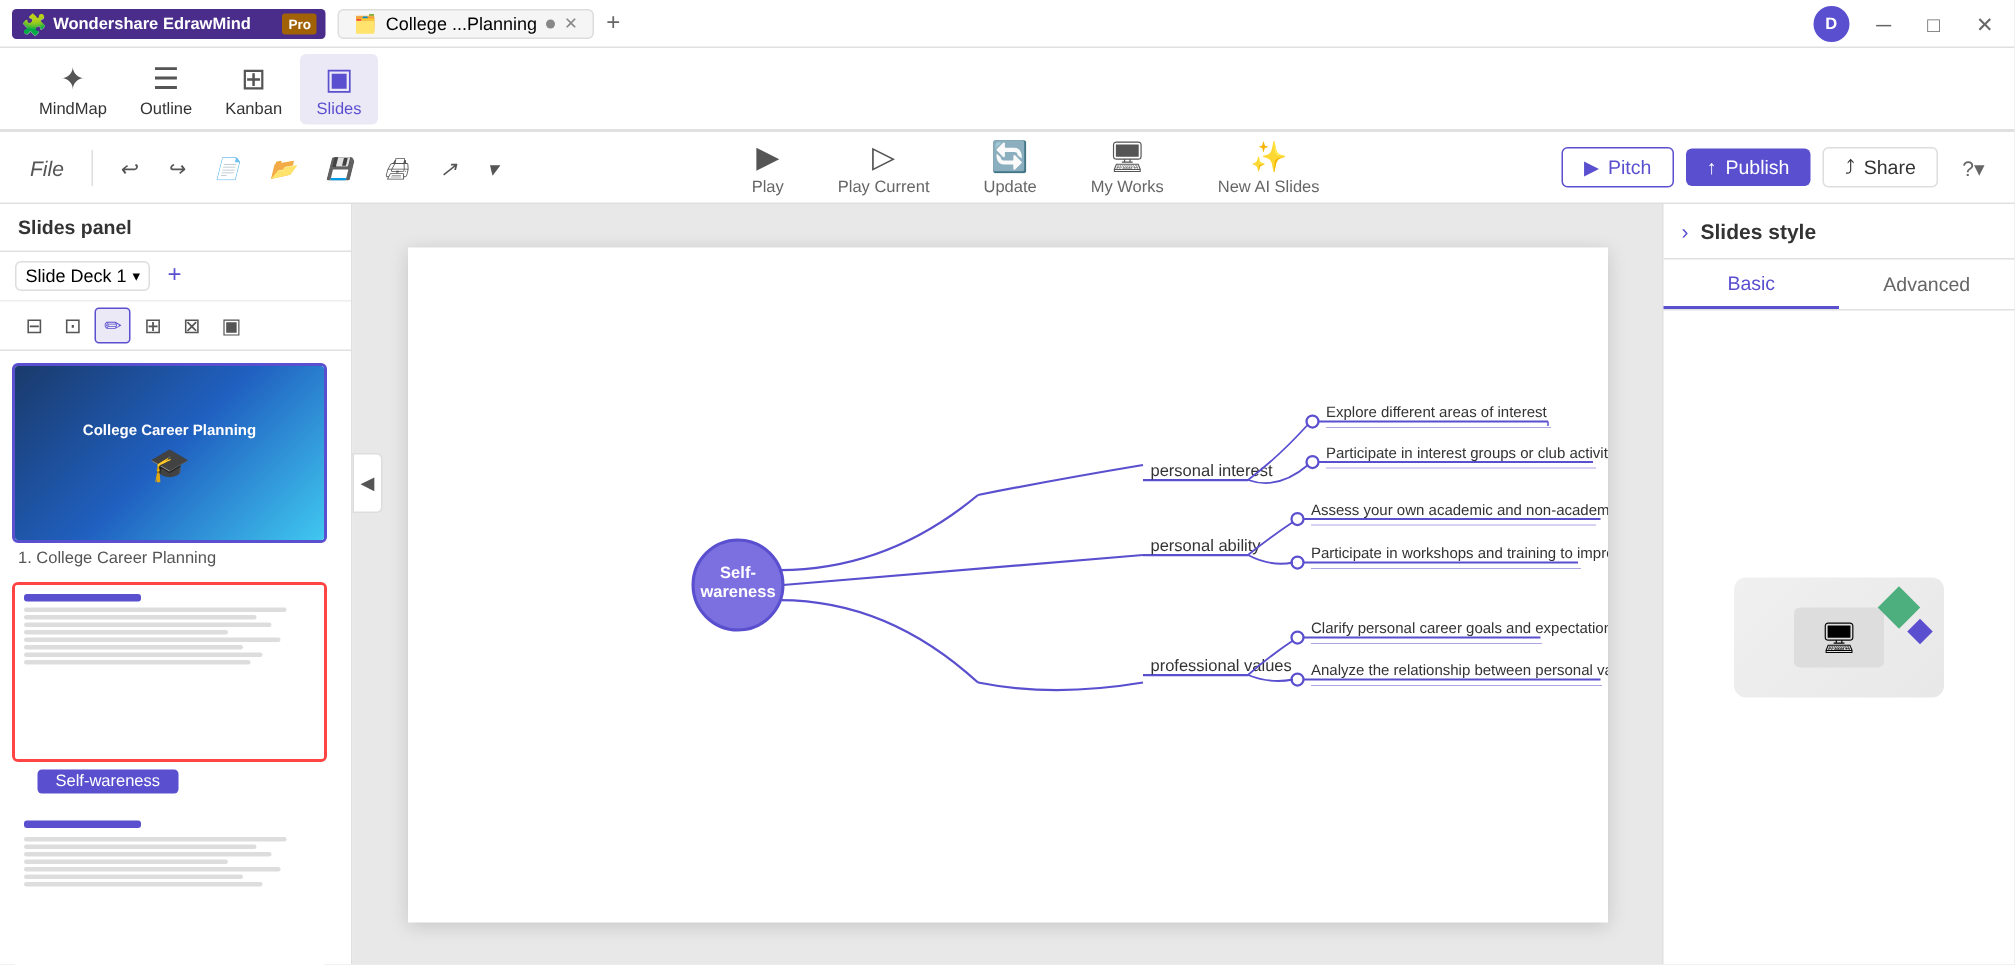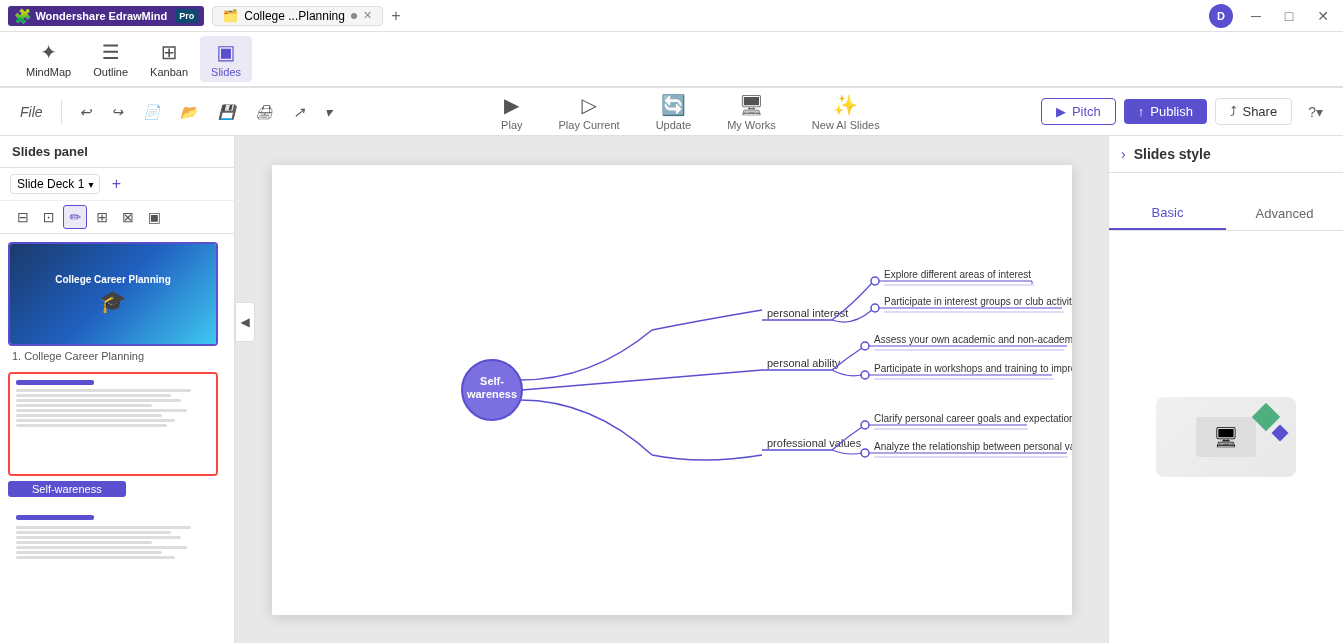--- a/index.html
+++ b/index.html
@@ -14,21 +14,21 @@
       padding: 0 8px;
       border-bottom: 1px solid #e0e0e0;
       gap: 8px;
     }
     .title-bar-logo {
       display: flex; align-items: center; gap: 4px;
       background: #4a2c8a; color: #fff; padding: 2px 6px; border-radius: 3px;
       font-size: 11px; font-weight: bold;
     }
     .title-bar-logo .pro-badge {
-      background: #0c4a6e; color: #fff; font-size: 9px; padding: 2px 4px; border-radius: 2px; margin-left: 4px;
+      background: #a16207; color: #fff; font-size: 9px; padding: 2px 4px; border-radius: 2px; margin-left: 17px;
     }
     .title-tab {
       display: flex; align-items: center; gap: 6px;
       background: #f5f5f5; border: 1px solid #ddd; border-radius: 4px;
       padding: 2px 10px; font-size: 12px; cursor: pointer;
     }
     .title-tab .dot { width: 6px; height: 6px; background: #888; border-radius: 50%; }
     .add-tab { background: none; border: none; font-size: 16px; cursor: pointer; color: #666; }
     .title-bar-right {
       margin-left: auto; display: flex; align-items: center; gap: 12px;
@@ -153,21 +153,21 @@
     .slide-tool-btn.active { background: #ece9f7; color: #5a4fcf; border: 1px solid #5a4fcf; }
 
     .slides-list {
       flex: 1; overflow-y: auto; padding: 8px;
     }
 
     .slide-thumb {
       margin-bottom: 10px; cursor: pointer;
     }
     .slide-thumb .thumb-img {
-      width: 210px; height: 104px; border-radius: 4px; overflow: hidden;
+      width: 210px; height: 120px; border-radius: 4px; overflow: hidden;
       border: 2px solid transparent; display: flex; align-items: center; justify-content: center;
     }
     .slide-thumb.active .thumb-img { border-color: #5a4fcf; }
     .slide-thumb .thumb-label {
       font-size: 11px; color: #555; margin-top: 4px; padding: 0 4px;
     }
 
     
     .slide1-content {
       width: 100%; height: 100%;
@@ -227,21 +227,21 @@
       display: flex;
       flex-direction: column;
     }
     .right-panel-header {
       display: flex; align-items: center; padding: 10px 12px; border-bottom: 1px solid #e0e0e0;
     }
     .panel-arrow { color: #5a4fcf; font-size: 14px; cursor: pointer; margin-right: 8px; }
     .panel-title { font-size: 14px; font-weight: 600; color: #333; }
 
     .style-tabs {
-      display: flex; border-bottom: 1px solid #e0e0e0; margin-top: 24px;
+      display: flex; border-bottom: 1px solid #e0e0e0;
     }
     .style-tab {
       flex: 1; text-align: center; padding: 8px; cursor: pointer;
       font-size: 13px; color: #666; border: none; background: none;
     }
     .style-tab.active { color: #5a4fcf; border-bottom: 2px solid #5a4fcf; font-weight: 500; }
 
     .right-panel-content {
       flex: 1; display: flex; flex-direction: column; align-items: center; justify-content: center; padding: 16px; gap: 12px;
     }
@@ -260,22 +260,22 @@
 
     .panel-note {
       font-size: 12px; color: #888; text-align: center; line-height: 1.5;
     }
 
     
     .slide-thumb.selected .thumb-img {
       border-color: #ff4444 !important;
     }
     .slide-name-edit {
-      background: #5a4fcf; color: #fff; font-size: 11px; padding: 2px 24px;
-      border-radius: 3px; margin-top: 2px; display: inline-block;
+      background: #5a4fcf; color: #fff; font-size: 11px; padding: 2px 12px;
+      border-radius: 3px; margin-top: 2px; display: inline-block; margin-left: 17px;
     }
   </style>
 </head>
 <body>
 
 <div class="title-bar">
   <div class="title-bar-logo">
     <span style="font-size:14px;">🧩</span>
     <span>Wondershare EdrawMind</span>
     <span class="pro-badge">Pro</span>

